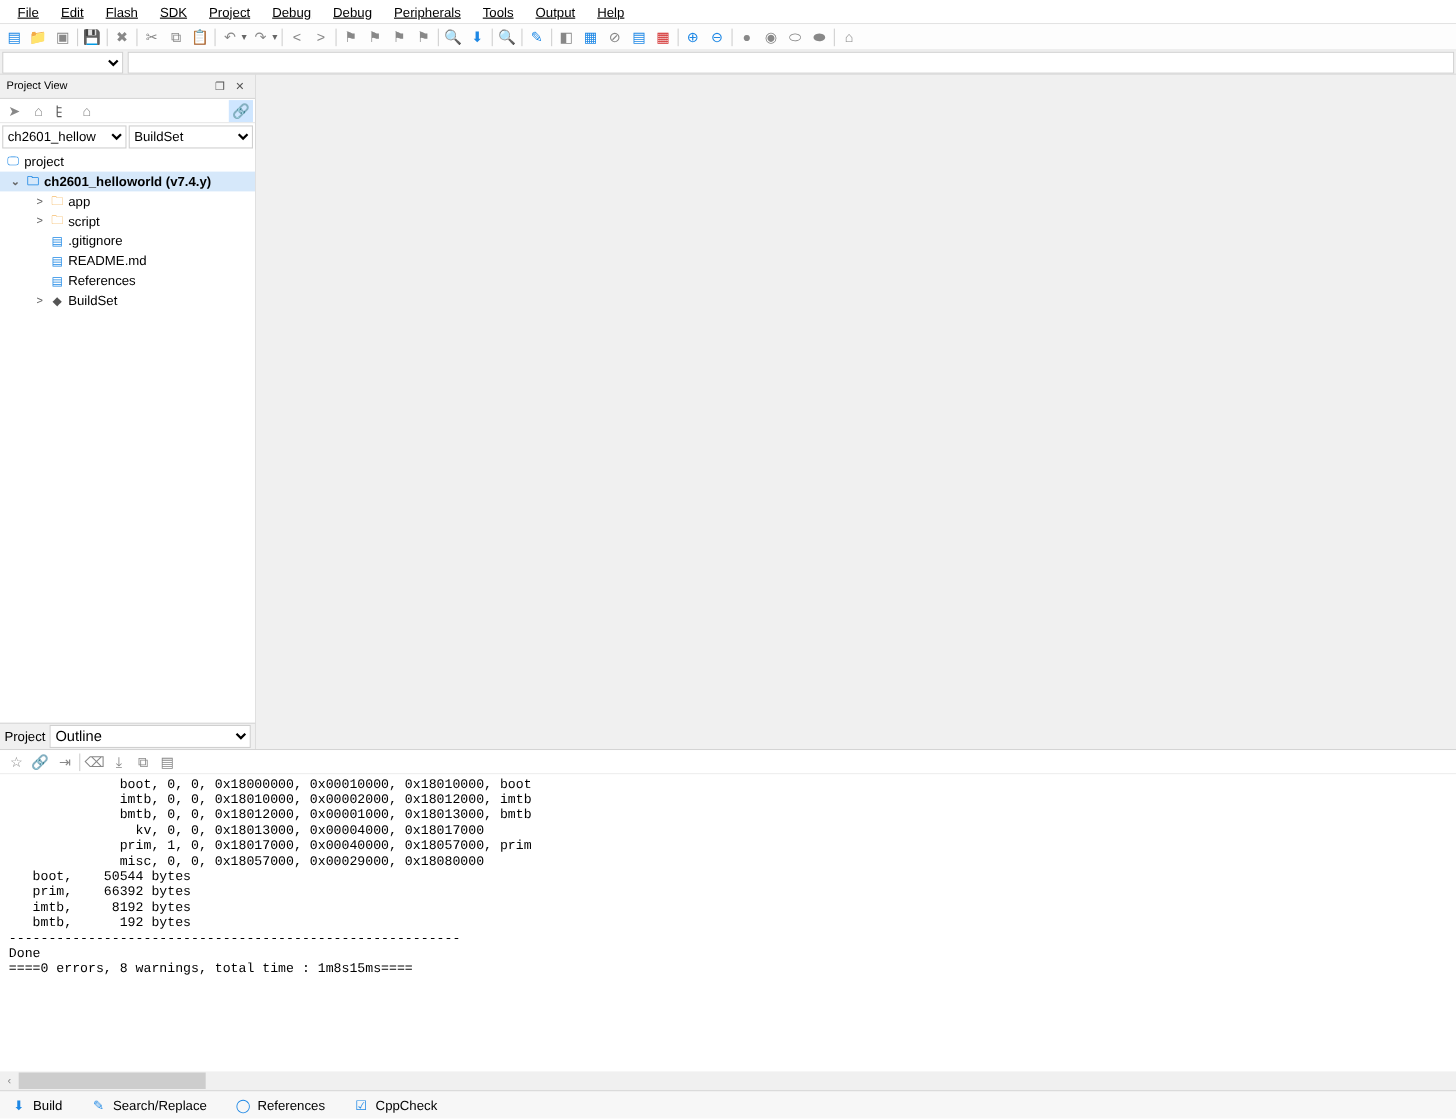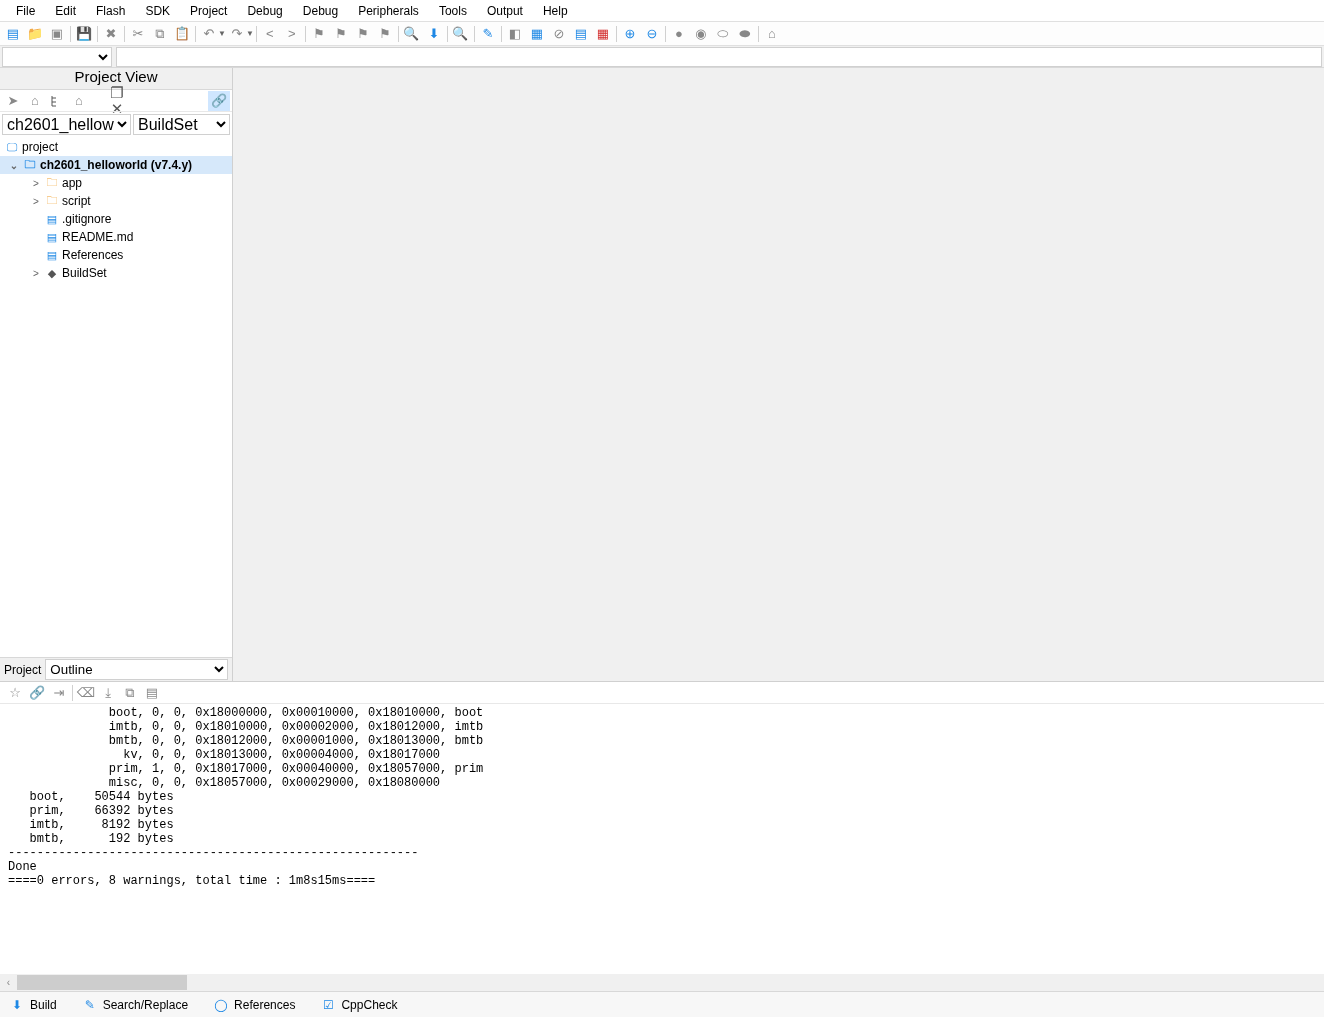--- a/index.html
+++ b/index.html
@@ -6,51 +6,51 @@
 body { font-family: "Segoe UI", Tahoma, sans-serif; font-size: 12px; background: #fff; color: #000; overflow: hidden; }
 .window { width: 1324px; height: 1017px; display: flex; flex-direction: column; background: #fff; }
 
 
 .titlebar { height: 19px; display: flex; align-items: center; padding: 0 2px; background: #fff; gap: 4px; }
 .titlebar-icon { width: 16px; height: 14px; background: #1e88e5; color: #fff; font-size: 8px; display: flex; align-items: center; justify-content: center; }
 .titlebar-text { font-size: 12px; }
 
 
 .menubar { height: 22px; display: flex; align-items: center; padding: 0 6px; gap: 0; border-bottom: 1px solid #e0e0e0; }
-.menu-item { padding: 3px 10px; cursor: default; }
+.menu-item { padding: 3px 10px; cursor: default; text-decoration: underline; }
 
 
 .toolbar { height: 24px; display: flex; align-items: center; padding: 0 2px; gap: 0px; border-bottom: 1px solid #e0e0e0; background: #fdfdfd; }
 .tbtn { width: 22px; height: 20px; display: flex; align-items: center; justify-content: center; color: #888; cursor: default; font-size: 13px; }
 .tbtn.blue { color: #1e88e5; }
 .tbtn.orange { color: #f0a030; }
 .tbtn.red { color: #d32f2f; }
 .tsep { width: 1px; height: 16px; background: #d0d0d0; margin: 0 2px; }
 .tdrop { font-size: 8px; color: #666; margin-left: -2px; }
 
 
 .subtool { height: 22px; display: flex; align-items: center; background: #f0f0f0; border-bottom: 1px solid #d8d8d8; padding: 1px 2px; gap: 2px; }
 .combo1 { width: 110px; height: 20px; border: 1px solid #d0d0d0; background: #fff; font-size: 12px; padding: 0 4px; }
 .longinput { flex: 1; height: 20px; border: 1px solid #d0d0d0; background: #fff; margin-left: 2px; }
 
 
 .mainarea { flex: 1; display: flex; min-height: 0; }
 
 .sidebar { width: 233px; display: flex; flex-direction: column; border-right: 1px solid #d0d0d0; }
-.pv-header { height: 22px; background: #f0f0f0; border-bottom: 1px solid #d8d8d8; display: flex; align-items: center; padding: 0 6px; font-size: 15px; flex-direction: column; }
+.pv-header { height: 22px; background: #f0f0f0; border-bottom: 1px solid #d8d8d8; display: flex; align-items: center; padding: 0 6px; font-size: 10px; }
 .pv-header-spacer { flex: 1; }
 .pv-header-btn { width: 16px; height: 16px; display: flex; align-items: center; justify-content: center; color: #555; margin-left: 2px; }
 
 .pv-iconbar { height: 22px; display: flex; align-items: center; border-bottom: 1px solid #e8e8e8; padding: 0 2px; }
 .pv-iconbar .tbtn { width: 22px; }
 .pv-iconbar-spacer { flex: 1; }
 .link-active { background: #cfe6ff; }
 
 .pv-selects { height: 24px; display: flex; align-items: center; gap: 2px; padding: 1px 2px; }
-.pv-selects select { flex: 1; height: 21px; border: 1px solid #d0d0d0; font-size: 16px; background: #fff; }
+.pv-selects select { flex: 1; height: 21px; border: 1px solid #d0d0d0; font-size: 12px; background: #fff; }
 
 .tree { flex: 1; overflow: auto; background: #fff; padding: 2px 0; }
 .tree-row { display: flex; align-items: center; height: 18px; padding: 0 2px; white-space: nowrap; cursor: default; }
 .tree-row.selected { background: #d6e8fa; font-weight: bold; }
 .exp { width: 12px; text-align: center; color: #666; font-size: 10px; }
 .ticon { width: 16px; height: 16px; margin: 0 2px; display: inline-flex; align-items: center; justify-content: center; font-size: 11px; }
 .folder-yellow { color: #f0a030; }
 .folder-blue { color: #1e88e5; }
 .file-blue { color: #1e88e5; }
 .monitor { color: #1e88e5; }

